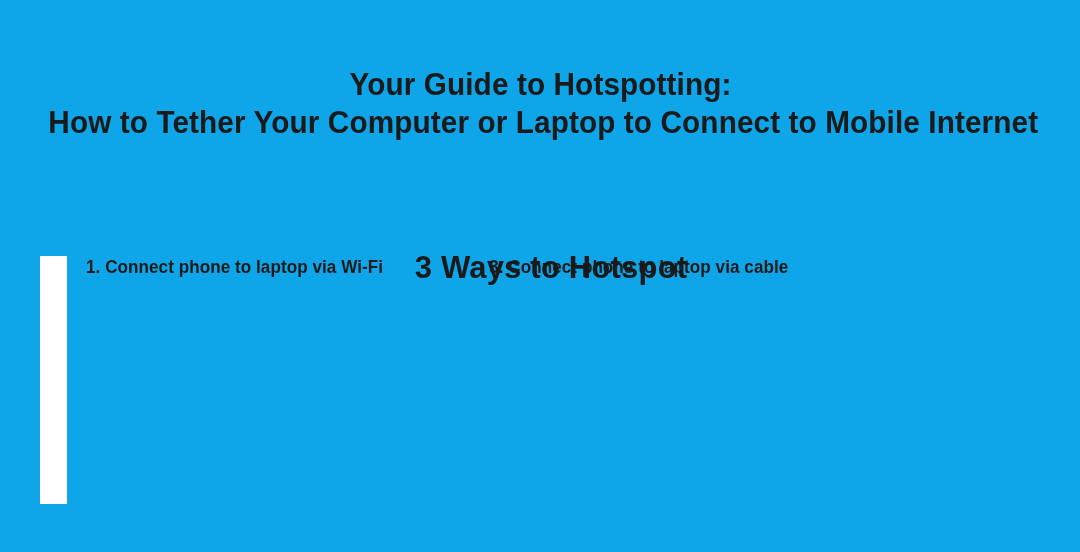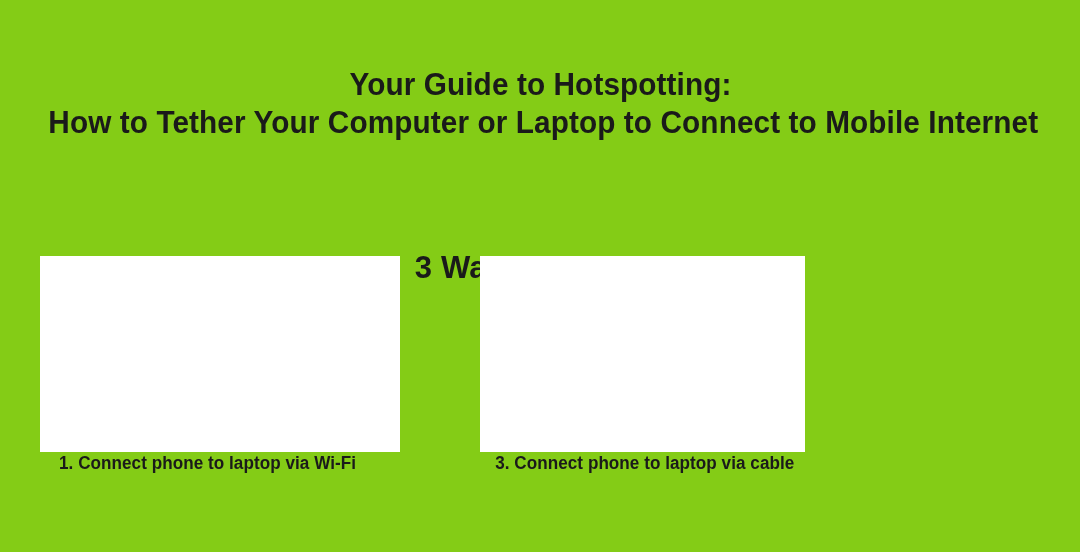--- a/index.html
+++ b/index.html
@@ -15,21 +15,21 @@
     overflow: hidden;
     font-family: "Liberation Sans", "DejaVu Sans", sans-serif;
     color: #1a1a1a;
     -webkit-font-smoothing: antialiased;
   }
 
   .page {
     position: relative;
     width: 1080px;
     height: 552px;
-    background: #84cc16;
+    background: #0ea5e9;
   }
 
   
   .article-title {
     position: absolute;
     left: 0;
     top: 44px;
     width: 1080px;
     text-align: center;
     color: #1a1a1a;
@@ -80,21 +80,21 @@
     width: 1080px;
     height: 248px;
     display: flex;
     align-items: flex-end;
     justify-content: flex-start;
   }
   .figure-col {
     position: relative;
     height: 100%;
     display: flex;
-    flex-direction: column;
+    flex-direction: row;
     justify-content: flex-end;
   }
   .figure-col-1 { width: 360px; }
   .figure-col-2 { width: 395px; }
   .figure-col-3 { width: 325px; }
 
   .figure-image {
     flex: 1 1 auto;
     width: 100%;
     background: #ffffff;

